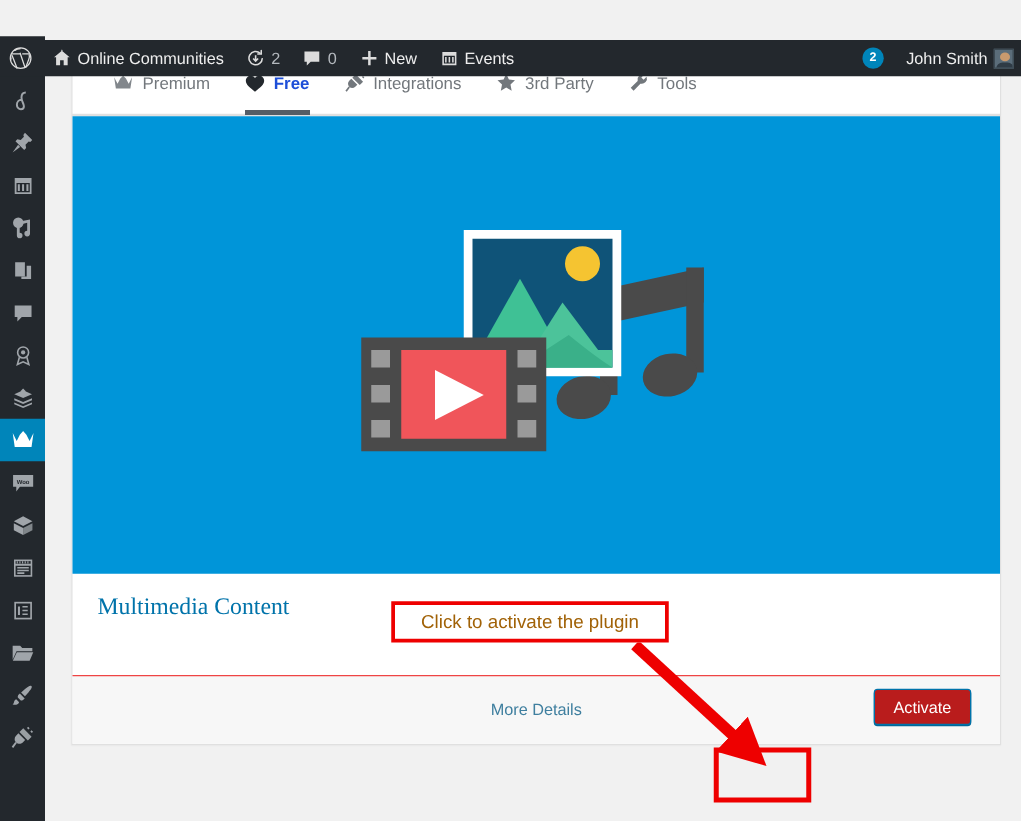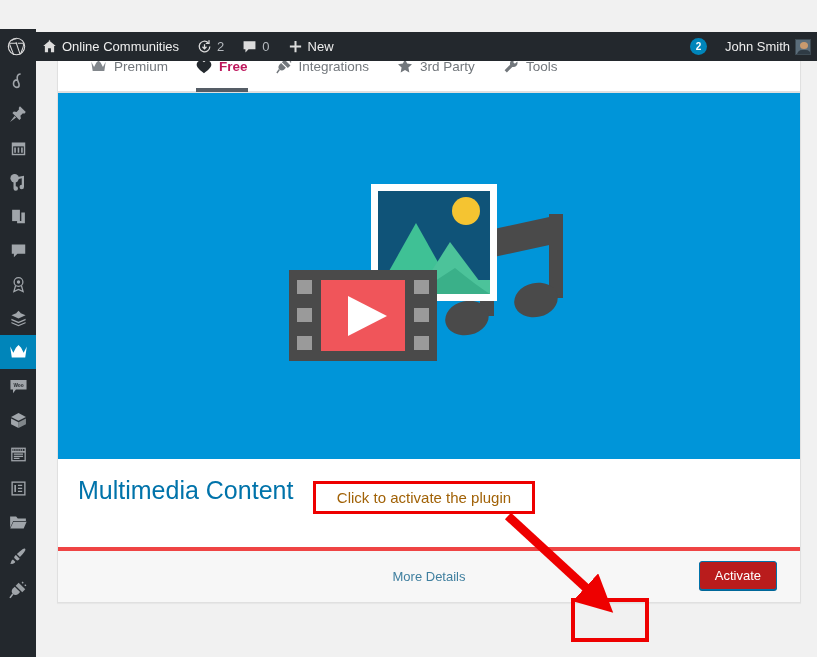--- a/index.html
+++ b/index.html
@@ -74,45 +74,45 @@
     background:#fff; border:1px solid #e0e0e0;
     height:52px; width:744px;
     display:flex; align-items:center; padding-left:18px;
     box-shadow:0 1px 1px rgba(0,0,0,.04);
   }
   .tab {
     display:flex; align-items:center; gap:7px;
     height:52px; padding:12px 14px; color:#72777c;
     font-size:13.5px; position:relative;
   }
-  .tab.active { color:#be185d; font-weight:600; }
+  .tab.active { color:#1d4ed8; font-weight:600; }
   .tab.active:after {
     content:""; position:absolute; left:14px; right:14px; bottom:0;
     height:4px; background:#555d66;
   }
 
   .subtitle { margin:18px 0 11px 0; color:#555; font-size:13px; }
 
   .card {
     width:744px; background:#fff;
     border:1px solid #e0e0e0;
     box-shadow:0 1px 1px rgba(0,0,0,.04);
   }
   .card-banner {
     height:366px; background:#0095d9;
     display:flex; align-items:center; justify-content:center;
   }
   .card-body { padding:16px 20px 22px 20px; }
   .card-title {
-    color:#0073aa; font-size:25px; font-weight:400;
-    margin-bottom:20px; line-height:1.2;
+    color:#0073aa; font-size:19px; font-weight:400;
+    margin-bottom:20px; line-height:1.2;font-family:Liberation Serif, serif;
   }
   .card-desc { color:#555; font-size:13px; line-height:1.5; }
   .card-footer {
-    border-top:4px solid #ef4444; background:#f7f7f7;
+    border-top:1px solid #ef4444; background:#f7f7f7;
     height:55px; display:flex; align-items:center;
     justify-content:center; position:relative;
   }
   .more-details { color:#3f7f9f; font-size:13px; }
   .activate-btn {
     position:absolute; right:23px; top:10px;
     background:#b91c1c; color:#fff; border:1px solid #0073aa;
     border-radius:3px; padding:6px 15px; font-size:13px;
     box-shadow:0 1px 0 #006799;
     font-family:"Liberation Sans", sans-serif;
@@ -182,20 +182,30 @@
   <div class="ab-item">
     <span>
       <svg width="15" height="15" viewBox="0 0 24 24" fill="#dcdcdc">
         <path d="M10.4 3h3.2v7.4H21v3.2h-7.4V21h-3.2v-7.4H3v-3.2h7.4z"></path>
       </svg>
     </span>
     <span>New</span>
   </div>
 
 
+  <div class="ab-item">
+    <span>
+      <svg width="15" height="15" viewBox="0 0 24 24" fill="#dcdcdc">
+        <path d="M3 4h18v17H3z"></path>
+        <path d="M5 9h14v10H5z" fill="#23282d"></path>
+        <path d="M6.5 10.5h2v7h-2zM11 10.5h2v7h-2zM15.5 10.5h2v7h-2z" fill="#dcdcdc"></path>
+      </svg>
+    </span>
+    <span>Events</span>
+  </div>
 
   <div class="ab-spacer"></div>
 
   <div class="ab-item">
     <span class="ab-badge">2</span>
   </div>
 
   <div class="ab-item" style="padding-right:6px;">
     <span>John Smith</span>
     <span class="ab-avatar"></span>

